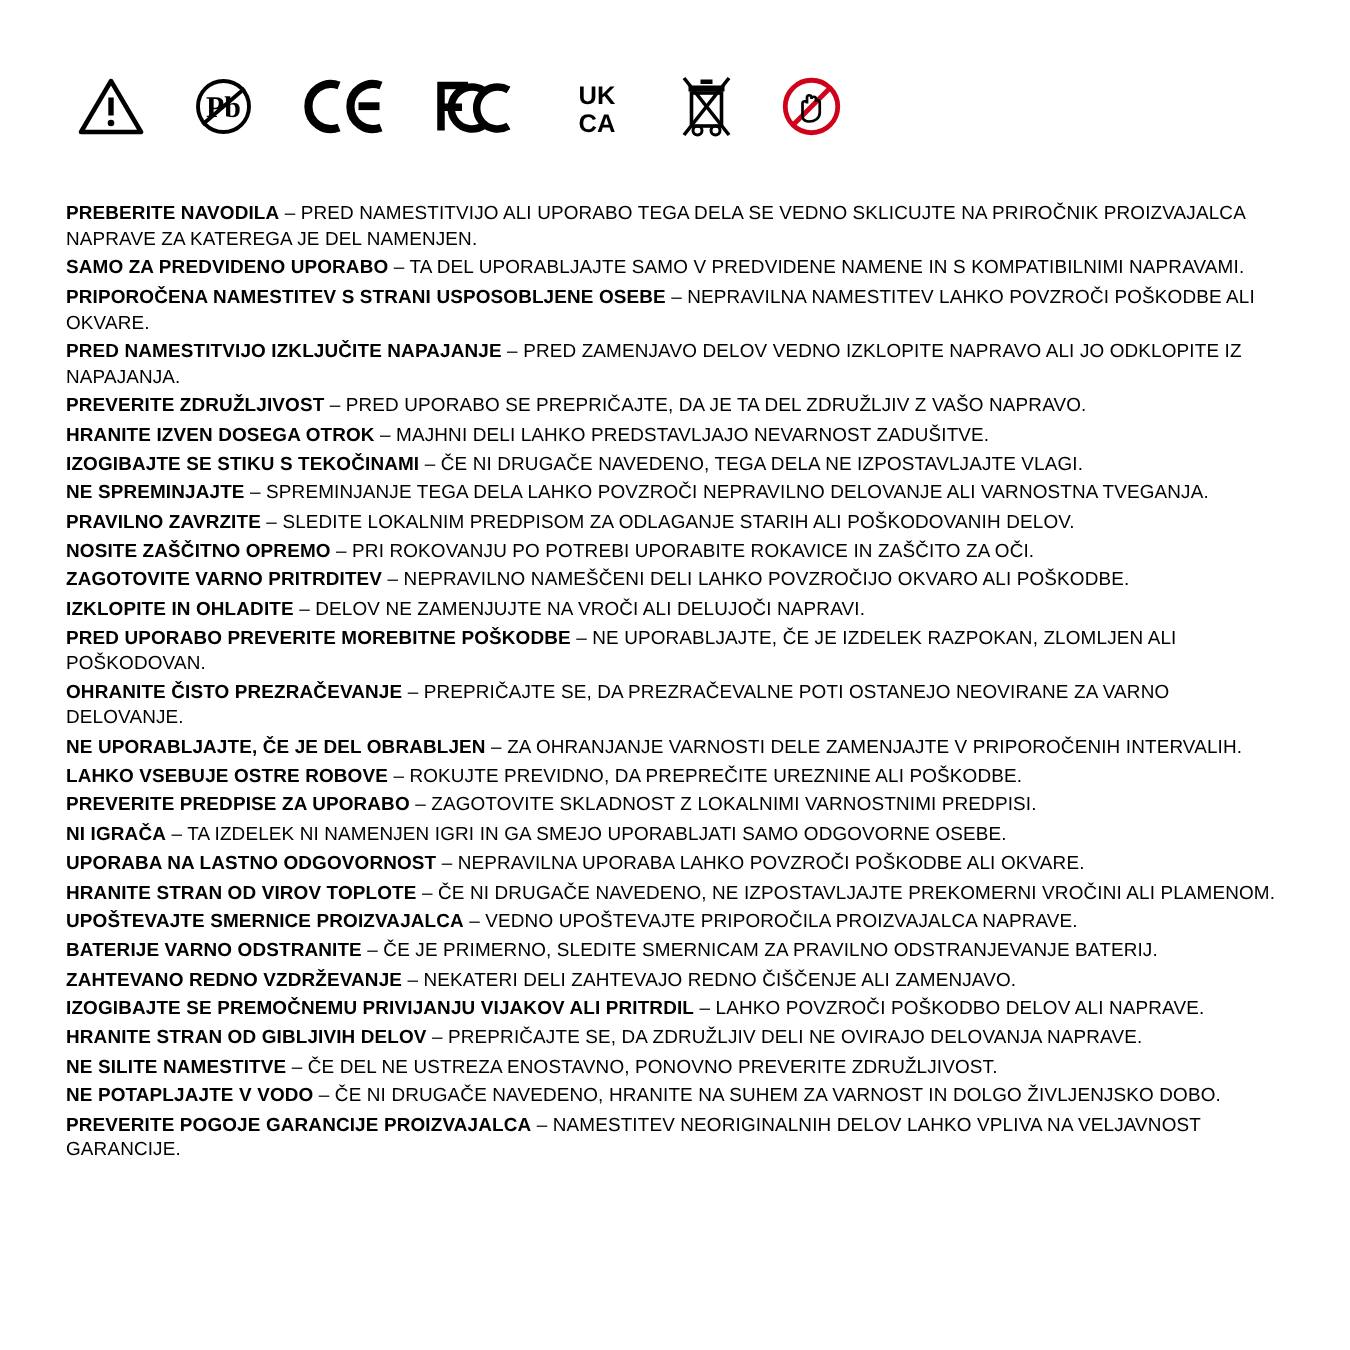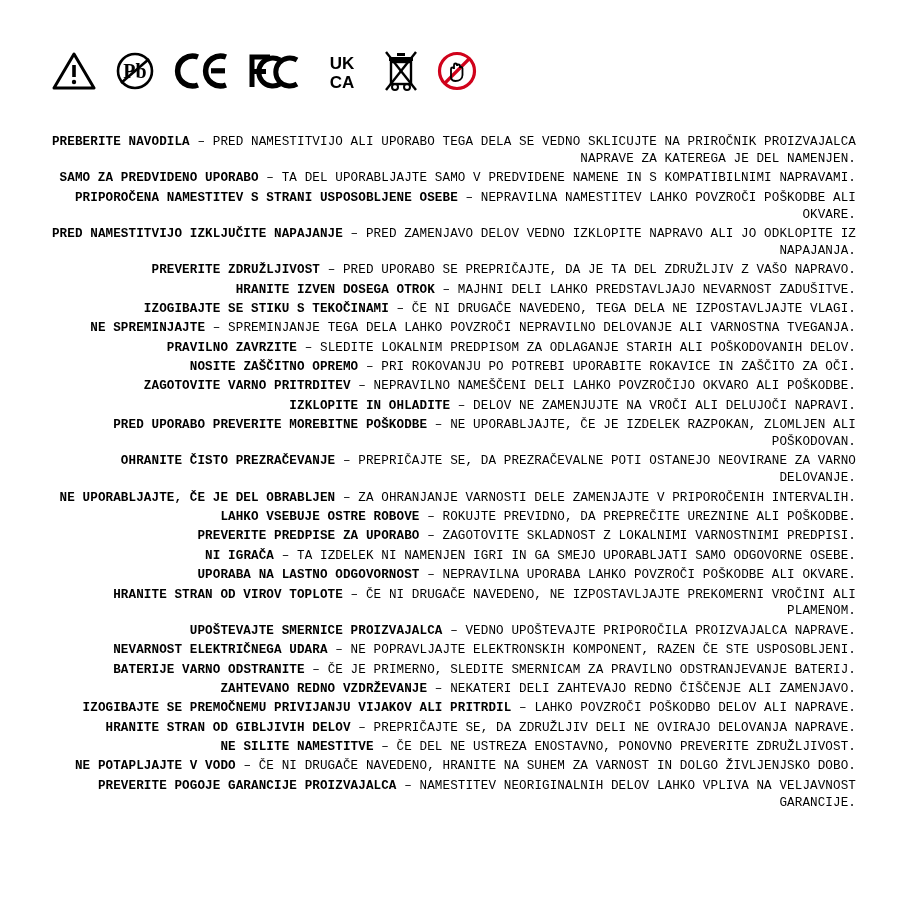--- a/index.html
+++ b/index.html
@@ -18,39 +18,38 @@
     position: relative;
     width: 900px;
     height: 900px;
     box-sizing: border-box;
   }
 
   
   .icon-strip {
     display: flex;
     align-items: center;
-    gap: 18px;
+    gap: 32px;
     padding: 42px 0 0 52px;
     height: 62px;
   }
   .icon {
     display: block;
   }
 
   
   .warnings {
     padding: 30px 44px 0 44px;
   }
   .warning {
     font-size: 12.6px;
     line-height: 1.34;
     margin: 0 0 2.5px 0;
-    text-align: right;
+    text-align: left;
     letter-spacing: 0.1px;
-    font-family: Liberation Mono, monospace;
   }
   .warning .term {
     font-weight: bold;
     text-transform: uppercase;
   }
   .warning .desc {
     font-weight: normal;
   }
 </style>
 </head>
@@ -139,21 +138,20 @@
     <p class="warning"><span class="term">IZKLOPITE IN OHLADITE</span> <span class="desc">– DELOV NE ZAMENJUJTE NA VROČI ALI DELUJOČI NAPRAVI.</span></p>
     <p class="warning"><span class="term">PRED UPORABO PREVERITE MOREBITNE POŠKODBE</span> <span class="desc">– NE UPORABLJAJTE, ČE JE IZDELEK RAZPOKAN, ZLOMLJEN ALI POŠKODOVAN.</span></p>
     <p class="warning"><span class="term">OHRANITE ČISTO PREZRAČEVANJE</span> <span class="desc">– PREPRIČAJTE SE, DA PREZRAČEVALNE POTI OSTANEJO NEOVIRANE ZA VARNO DELOVANJE.</span></p>
     <p class="warning"><span class="term">NE UPORABLJAJTE, ČE JE DEL OBRABLJEN</span> <span class="desc">– ZA OHRANJANJE VARNOSTI DELE ZAMENJAJTE V PRIPOROČENIH INTERVALIH.</span></p>
     <p class="warning"><span class="term">LAHKO VSEBUJE OSTRE ROBOVE</span> <span class="desc">– ROKUJTE PREVIDNO, DA PREPREČITE UREZNINE ALI POŠKODBE.</span></p>
     <p class="warning"><span class="term">PREVERITE PREDPISE ZA UPORABO</span> <span class="desc">– ZAGOTOVITE SKLADNOST Z LOKALNIMI VARNOSTNIMI PREDPISI.</span></p>
     <p class="warning"><span class="term">NI IGRAČA</span> <span class="desc">– TA IZDELEK NI NAMENJEN IGRI IN GA SMEJO UPORABLJATI SAMO ODGOVORNE OSEBE.</span></p>
     <p class="warning"><span class="term">UPORABA NA LASTNO ODGOVORNOST</span> <span class="desc">– NEPRAVILNA UPORABA LAHKO POVZROČI POŠKODBE ALI OKVARE.</span></p>
     <p class="warning"><span class="term">HRANITE STRAN OD VIROV TOPLOTE</span> <span class="desc">– ČE NI DRUGAČE NAVEDENO, NE IZPOSTAVLJAJTE PREKOMERNI VROČINI ALI PLAMENOM.</span></p>
     <p class="warning"><span class="term">UPOŠTEVAJTE SMERNICE PROIZVAJALCA</span> <span class="desc">– VEDNO UPOŠTEVAJTE PRIPOROČILA PROIZVAJALCA NAPRAVE.</span></p>
-    <p class="warning"><span class="term">NEVARNOST ELEKTRIČNEGA UDARA</span> <span class="desc">– NE POPRAVLJAJTE ELEKTRONSKIH KOMPONENT, RAZEN ČE STE USPOSOBLJENI.</span></p>
     <p class="warning"><span class="term">BATERIJE VARNO ODSTRANITE</span> <span class="desc">– ČE JE PRIMERNO, SLEDITE SMERNICAM ZA PRAVILNO ODSTRANJEVANJE BATERIJ.</span></p>
     <p class="warning"><span class="term">ZAHTEVANO REDNO VZDRŽEVANJE</span> <span class="desc">– NEKATERI DELI ZAHTEVAJO REDNO ČIŠČENJE ALI ZAMENJAVO.</span></p>
     <p class="warning"><span class="term">IZOGIBAJTE SE PREMOČNEMU PRIVIJANJU VIJAKOV ALI PRITRDIL</span> <span class="desc">– LAHKO POVZROČI POŠKODBO DELOV ALI NAPRAVE.</span></p>
     <p class="warning"><span class="term">HRANITE STRAN OD GIBLJIVIH DELOV</span> <span class="desc">– PREPRIČAJTE SE, DA ZDRUŽLJIV DELI NE OVIRAJO DELOVANJA NAPRAVE.</span></p>
     <p class="warning"><span class="term">NE SILITE NAMESTITVE</span> <span class="desc">– ČE DEL NE USTREZA ENOSTAVNO, PONOVNO PREVERITE ZDRUŽLJIVOST.</span></p>
     <p class="warning"><span class="term">NE POTAPLJAJTE V VODO</span> <span class="desc">– ČE NI DRUGAČE NAVEDENO, HRANITE NA SUHEM ZA VARNOST IN DOLGO ŽIVLJENJSKO DOBO.</span></p>
     <p class="warning"><span class="term">PREVERITE POGOJE GARANCIJE PROIZVAJALCA</span> <span class="desc">– NAMESTITEV NEORIGINALNIH DELOV LAHKO VPLIVA NA VELJAVNOST GARANCIJE.</span></p>
   </div>
 
 </div>

